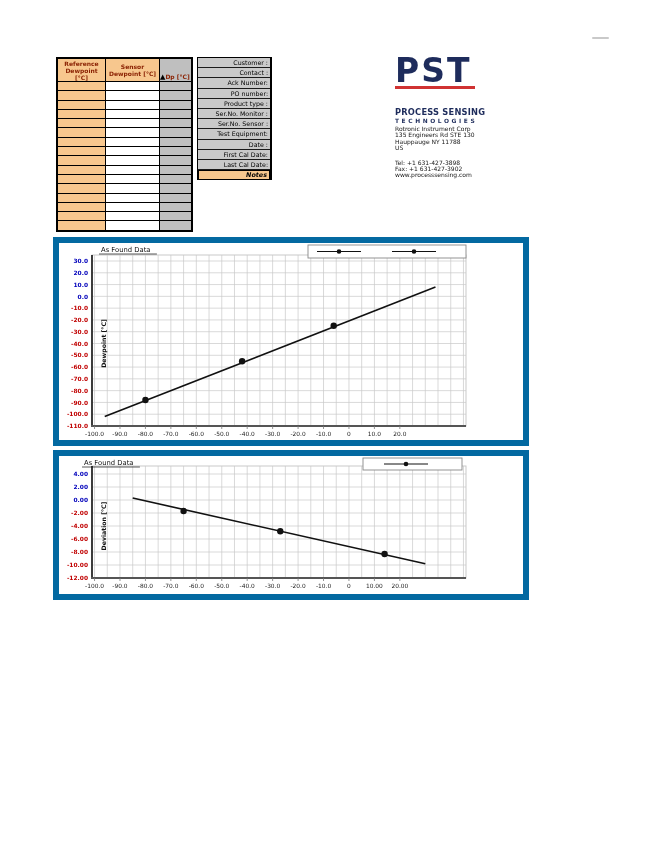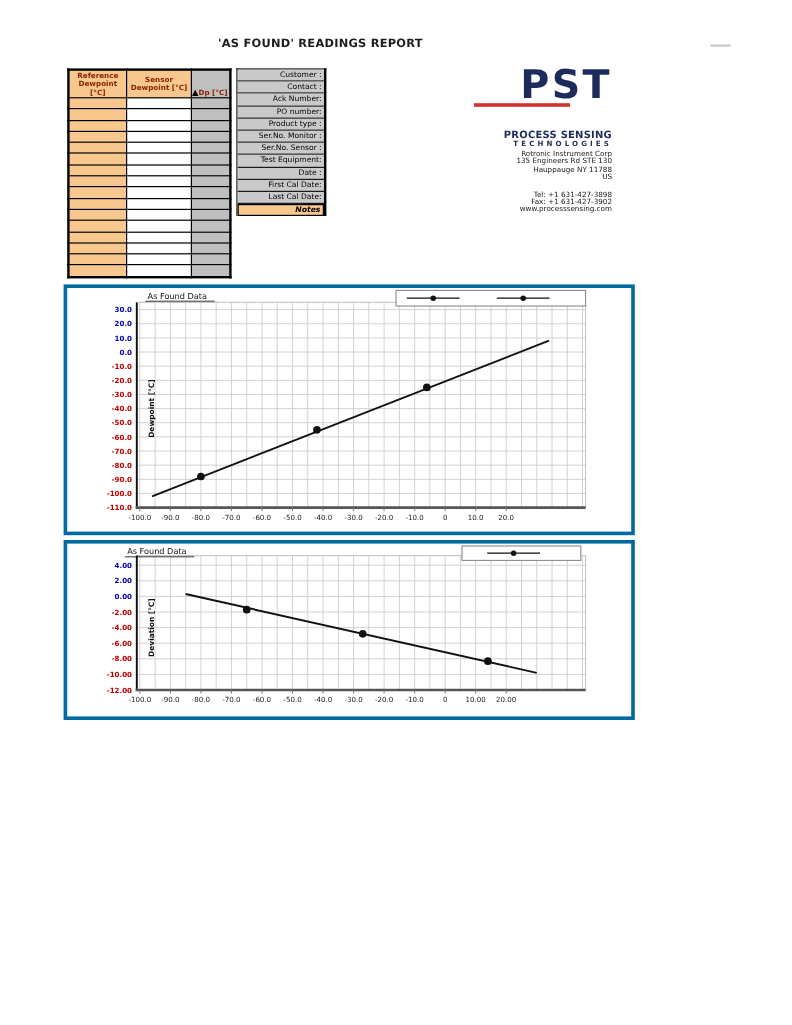--- a/index.html
+++ b/index.html
@@ -20,47 +20,46 @@
   td.c-ref{background:var(--orange);width:47px;height:8.3px;}
   td.c-sen{background:#ffffff;width:53px;}
   td.c-dp{background:var(--cell-gray);width:31px;}
 
   
   .info-panel{position:absolute;left:197px;top:57px;width:75px;border-left:1px solid #000;border-top:1px solid #000;border-right:2px solid #000;box-sizing:border-box;}
   .info-row{height:10.2px;line-height:10.2px;background:var(--panel-gray);border-bottom:1px solid #1a1a1a;text-align:right;font-size:6.3px;color:#000;padding-right:2px;box-sizing:border-box;overflow:hidden;white-space:nowrap;}
   .notes-row{height:10px;line-height:9px;background:var(--orange);border:1.5px solid #000;border-top-width:1px;text-align:right;font-size:6.4px;font-weight:bold;color:#000;padding-right:2px;box-sizing:border-box;font-style:italic;}
 
   
-  .logo-block{position:absolute;left:395px;top:56px;width:115px;text-align:right;}
+  .logo-block{position:absolute;left:395px;top:56px;width:115px;}
   .pst{font-size:33px;line-height:29px;font-weight:900;letter-spacing:2px;color:var(--navy);}
   .pst-bar{width:80px;height:3px;background:var(--logo-red);margin-top:1px;}
   .ps-line{margin-top:18px;font-size:8.3px;font-weight:bold;letter-spacing:.2px;color:var(--navy);}
   .tech-line{font-size:5.9px;font-weight:bold;letter-spacing:2.6px;color:var(--navy);margin-top:1px;}
   .addr{margin-top:2px;}
   .addr div,.contact div{font-size:6px;line-height:6.4px;color:#161616;}
   .contact{margin-top:8px;}
 
   
-  .chart-box{position:absolute;left:53px;width:476px;border:3px solid #0369a1;background:#fff;box-sizing:border-box;padding-left:25px;}
+  .chart-box{position:absolute;left:53px;width:476px;border:6px solid #0369a1;background:#fff;box-sizing:border-box;}
   #chart1-box{top:237px;height:209px;}
   #chart2-box{top:450px;height:150px;}
   .chart-box svg{display:block;}
   svg text{font-family:"DejaVu Sans","Liberation Sans",sans-serif;}
 
   
   .summary{position:absolute;left:57px;top:607px;color:#000;}
   .summary .s1{font-size:7.3px;font-weight:bold;margin:0 0 5px 0;}
   .summary .s2,.summary .s3{font-size:7.3px;font-weight:bold;margin:0;line-height:8.6px;}
 </style>
 </head>
 <body>
 
 <div class="page">
 
-  <div class="page-title">'AS FOUND' READINGS REPORT</div>
   <div class="corner-dash"></div>
 
   <table class="readings">
     <thead>
         <tr id="rt-head">
           <th class="h-ref">
             <div>Reference</div>
             <div>Dewpoint [°C]</div>
           </th>
           <th class="h-sen">

